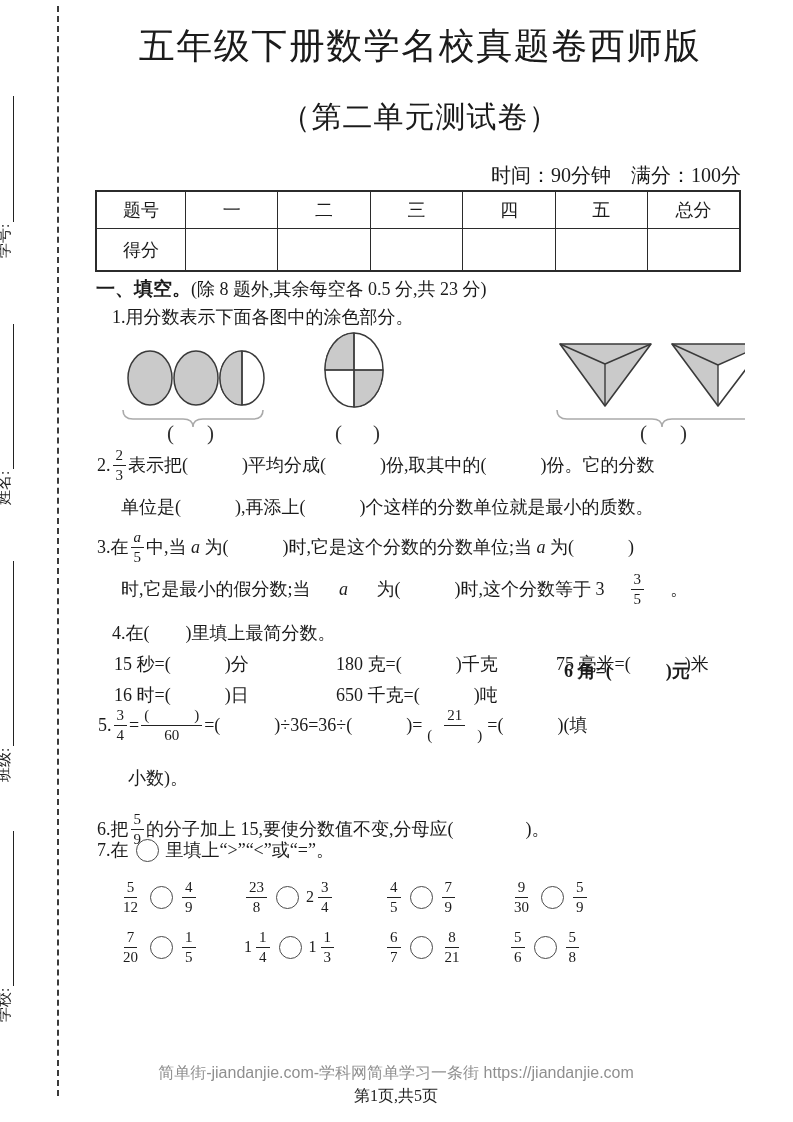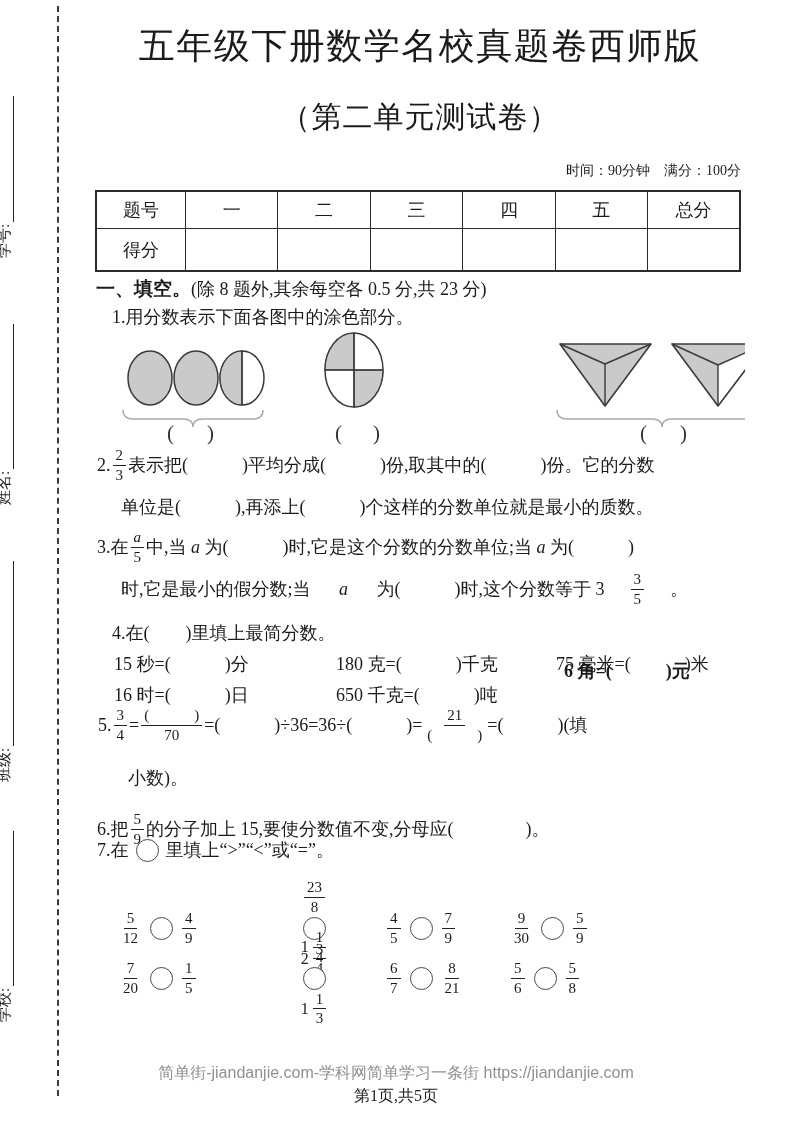--- a/index.html
+++ b/index.html
@@ -13,21 +13,21 @@
   .side-field{position:absolute;left:14px;height:26px;
     transform-origin:0 100%;transform:rotate(-90deg);
     display:flex;align-items:flex-end;white-space:nowrap;
     font-size:15px;color:#222;}
   .side-blank{display:inline-block;border-bottom:1.6px solid #222;height:17px;margin-left:2px;}
 
   .title{position:absolute;left:95px;top:22px;width:650px;text-align:center;
     font-size:36px;letter-spacing:1.5px;font-weight:500;}
   .subtitle{position:absolute;left:95px;top:97px;width:650px;text-align:center;
     font-size:30px;letter-spacing:1px;font-weight:500;}
-  .time-info{position:absolute;left:95px;top:162px;width:646px;text-align:right;font-size:14px;}
+  .time-info{position:absolute;left:95px;top:162px;width:646px;text-align:right;font-size:20px;}
 
   .score-table{position:absolute;left:95px;top:190px;width:646px;
     border-collapse:collapse;border:2.5px solid #2b2b2b;table-layout:fixed;}
   .score-table td{border:1.3px solid #2b2b2b;text-align:center;font-size:18px;padding:0;}
   .score-table tr.r1 td{height:36px;}
   .score-table tr.r2 td{height:41px;}
 
   .sec-heading{position:absolute;left:96px;top:276px;font-size:18px;white-space:pre;}
   .sec-heading b{font-size:19px;}
   .plain{position:absolute;font-size:18px;white-space:pre;}
@@ -37,21 +37,21 @@
     font-size:15px;line-height:1.25;margin:0 2px;}
   .frac .fn{border-bottom:1.3px solid #222;padding:0 3px;}
   .frac .fd{padding:0 3px;}
   .it{font-style:italic;}
   .mixed{display:inline-flex;align-items:center;gap:2px;}
   .cmp-circle{display:inline-block;width:21px;height:21px;border:1.6px solid #4a4a4a;
     border-radius:50%;margin:0 7px;flex:none;background:#fff;}
   .cmp-row{position:absolute;left:118px;display:flex;}
   .cmp-cell{display:inline-flex;align-items:center;font-size:16px;}
   .cmp-row .cmp-cell:nth-child(1){width:126px;}
-  .cmp-row .cmp-cell:nth-child(2){width:141px;flex-direction:column;}
+  .cmp-row .cmp-cell:nth-child(2){width:141px;}
   .cmp-row .cmp-cell:nth-child(3){width:124px;}
 
   .q1-svg{position:absolute;left:95px;top:330px;}
 
   .footer-site{position:absolute;left:46px;top:1063px;width:700px;text-align:center;
     font-size:16px;color:#8f8f8f;font-family:"Liberation Sans","DejaVu Sans",sans-serif;}
   .footer-page{position:absolute;left:46px;top:1086px;width:700px;text-align:center;
     font-size:16px;color:#222;}
 </style>
 </head>
@@ -150,21 +150,21 @@
 <div class="q-line" style="left:121px;top:570px;gap:24px;"><span>时,它是最小的假分数;当 </span><span class="it">a</span><span> 为(　　　)时,这个分数等于 3</span><span class="frac"><span class="fn">3</span><span class="fd">5</span></span><span>。</span></div>
 
 <div class="plain" style="left:112px;top:621px;">4.在(　　)里填上最简分数。</div>
 <span class="plain" style="left:114px;top:652px;">15 秒=(　　　)分</span>
 <span class="plain" style="left:336px;top:652px;">180 克=(　　　)千克</span>
 <span class="plain" style="left:556px;top:652px;">75 毫米=(　　　)米</span>
 <span class="plain" style="left:114px;top:683px;">16 时=(　　　)日</span>
 <span class="plain" style="left:336px;top:683px;">650 千克=(　　　)吨</span>
 <span class="plain" style="left:564px;top:659px;font-weight:bold;">6 角=(　　　)元</span>
 
-<div class="q-line" style="left:98px;top:706px;"><span>5.</span><span class="frac"><span class="fn">3</span><span class="fd">4</span></span><span>=</span><span class="frac"><span class="fn">(　　　)</span><span class="fd">70</span></span><span>=(　　　)÷36=36÷(　　　)=</span><span class="frac"><span class="fn">21</span><span class="fd">(　　　)</span></span><span>=(　　　)(填</span></div>
+<div class="q-line" style="left:98px;top:706px;"><span>5.</span><span class="frac"><span class="fn">3</span><span class="fd">4</span></span><span>=</span><span class="frac"><span class="fn">(　　　)</span><span class="fd">60</span></span><span>=(　　　)÷36=36÷(　　　)=</span><span class="frac"><span class="fn">21</span><span class="fd">(　　　)</span></span><span>=(　　　)(填</span></div>
 <div class="plain" style="left:128px;top:766px;">小数)。</div>
 
 <div class="q-line" style="left:97px;top:810px;"><span>6.把</span><span class="frac"><span class="fn">5</span><span class="fd">9</span></span><span>的分子加上 15,要使分数值不变,分母应(　　　　)。</span></div>
 
 <div class="q-line" style="left:97px;top:838px;"><span>7.在</span><span class="cmp-circle"></span><span>里填上“&gt;”“&lt;”或“=”。</span></div>
 <div class="cmp-row" style="top:878px;">
     <span class="cmp-cell">
       <span class="frac">
         <span class="fn">5</span>
         <span class="fd">12</span>

